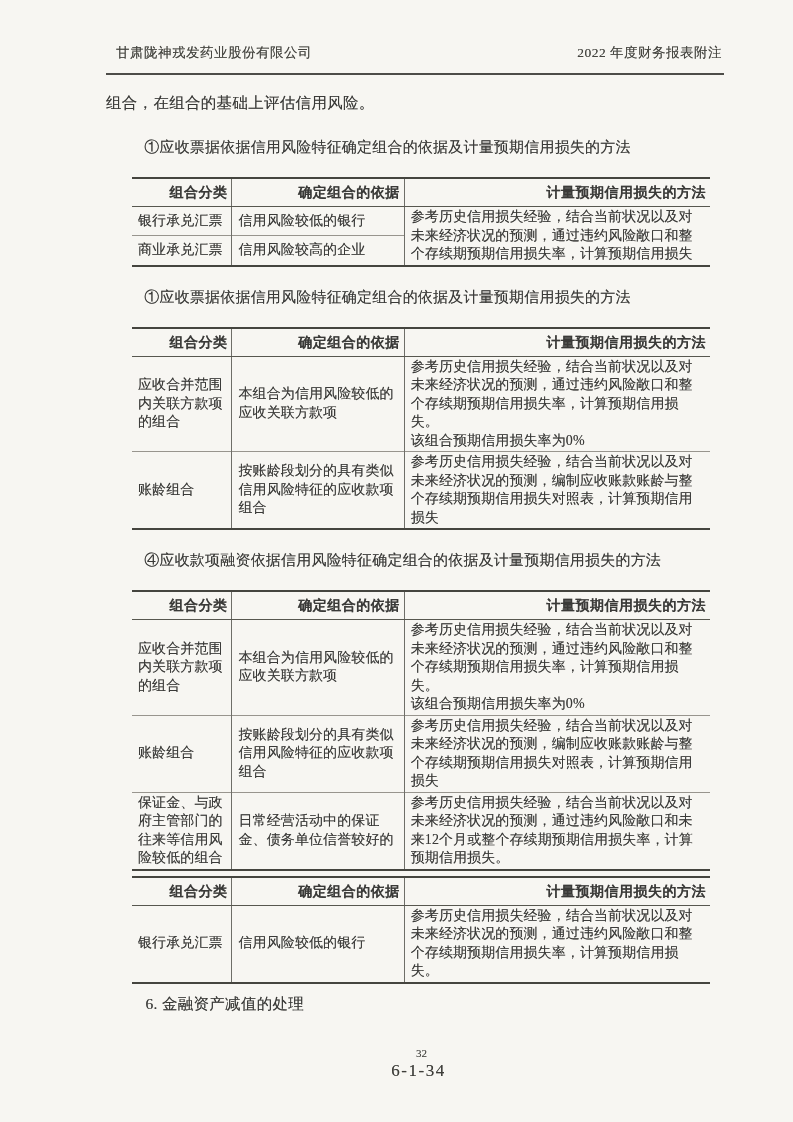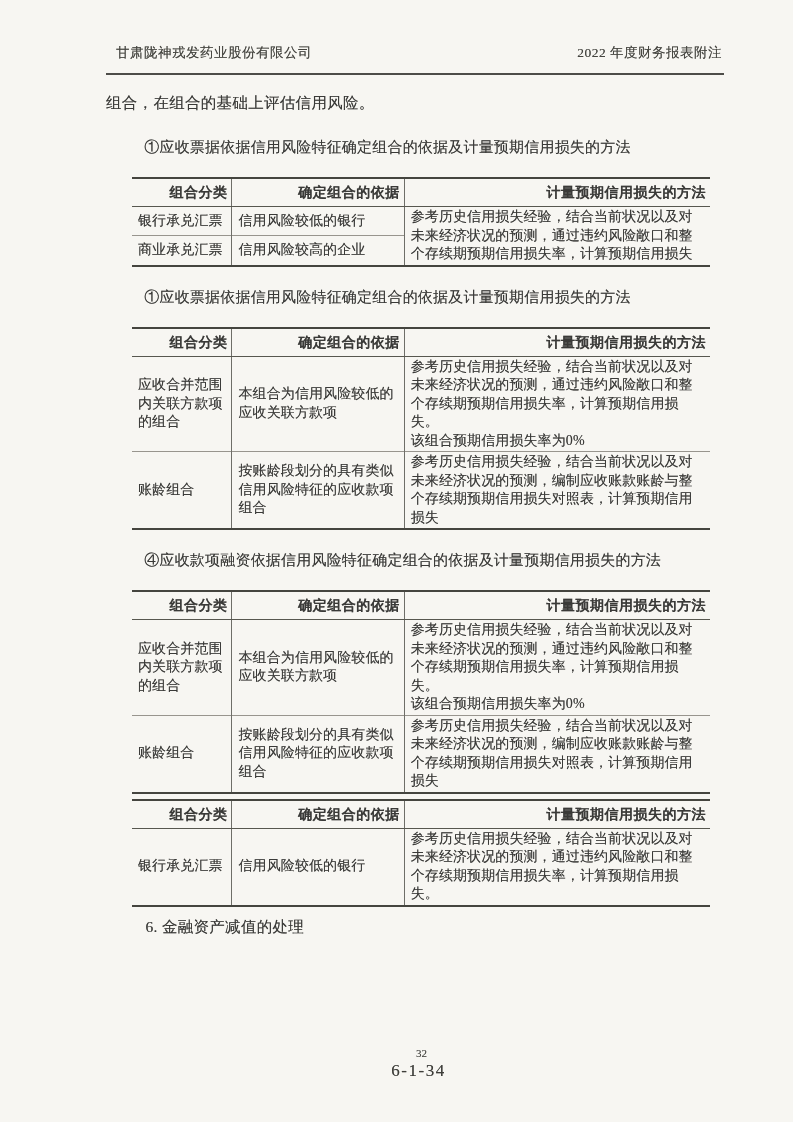--- a/index.html
+++ b/index.html
@@ -161,20 +161,25 @@
           <td>应收合并范围内关联方款项的组合</td>
           <td>本组合为信用风险较低的应收关联方款项</td>
           <td>参考历史信用损失经验，结合当前状况以及对未来经济状况的预测，通过违约风险敞口和整个存续期预期信用损失率，计算预期信用损失。
 该组合预期信用损失率为0%</td>
         </tr>
         <tr>
           <td>账龄组合</td>
           <td>按账龄段划分的具有类似信用风险特征的应收款项组合</td>
           <td>参考历史信用损失经验，结合当前状况以及对未来经济状况的预测，编制应收账款账龄与整个存续期预期信用损失对照表，计算预期信用损失</td>
         </tr>
+        <tr>
+          <td>保证金、与政府主管部门的往来等信用风险较低的组合</td>
+          <td>日常经营活动中的保证金、债务单位信誉较好的</td>
+          <td>参考历史信用损失经验，结合当前状况以及对未来经济状况的预测，通过违约风险敞口和未来12个月或整个存续期预期信用损失率，计算预期信用损失。</td>
+        </tr>
       </tbody>
     </table>
 
     <table class="ecl">
       <colgroup>
           <col class="c1">
           <col class="c2">
           <col class="c3">
         </colgroup>
       <thead>

